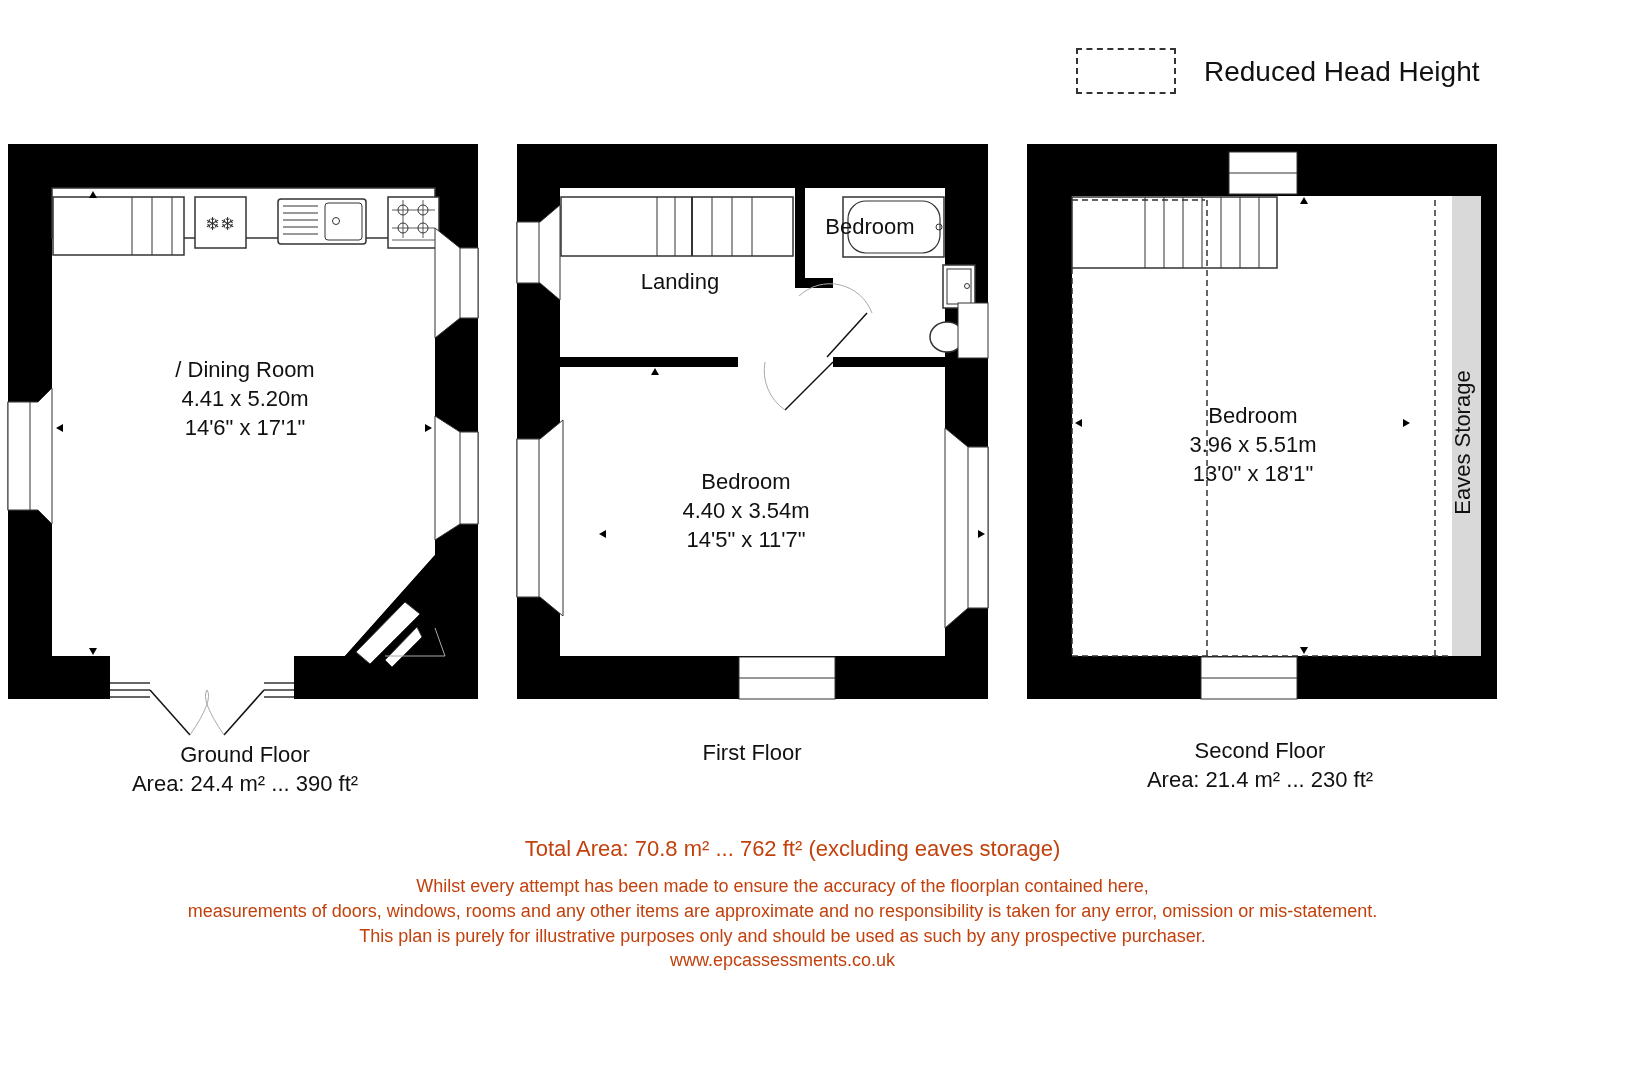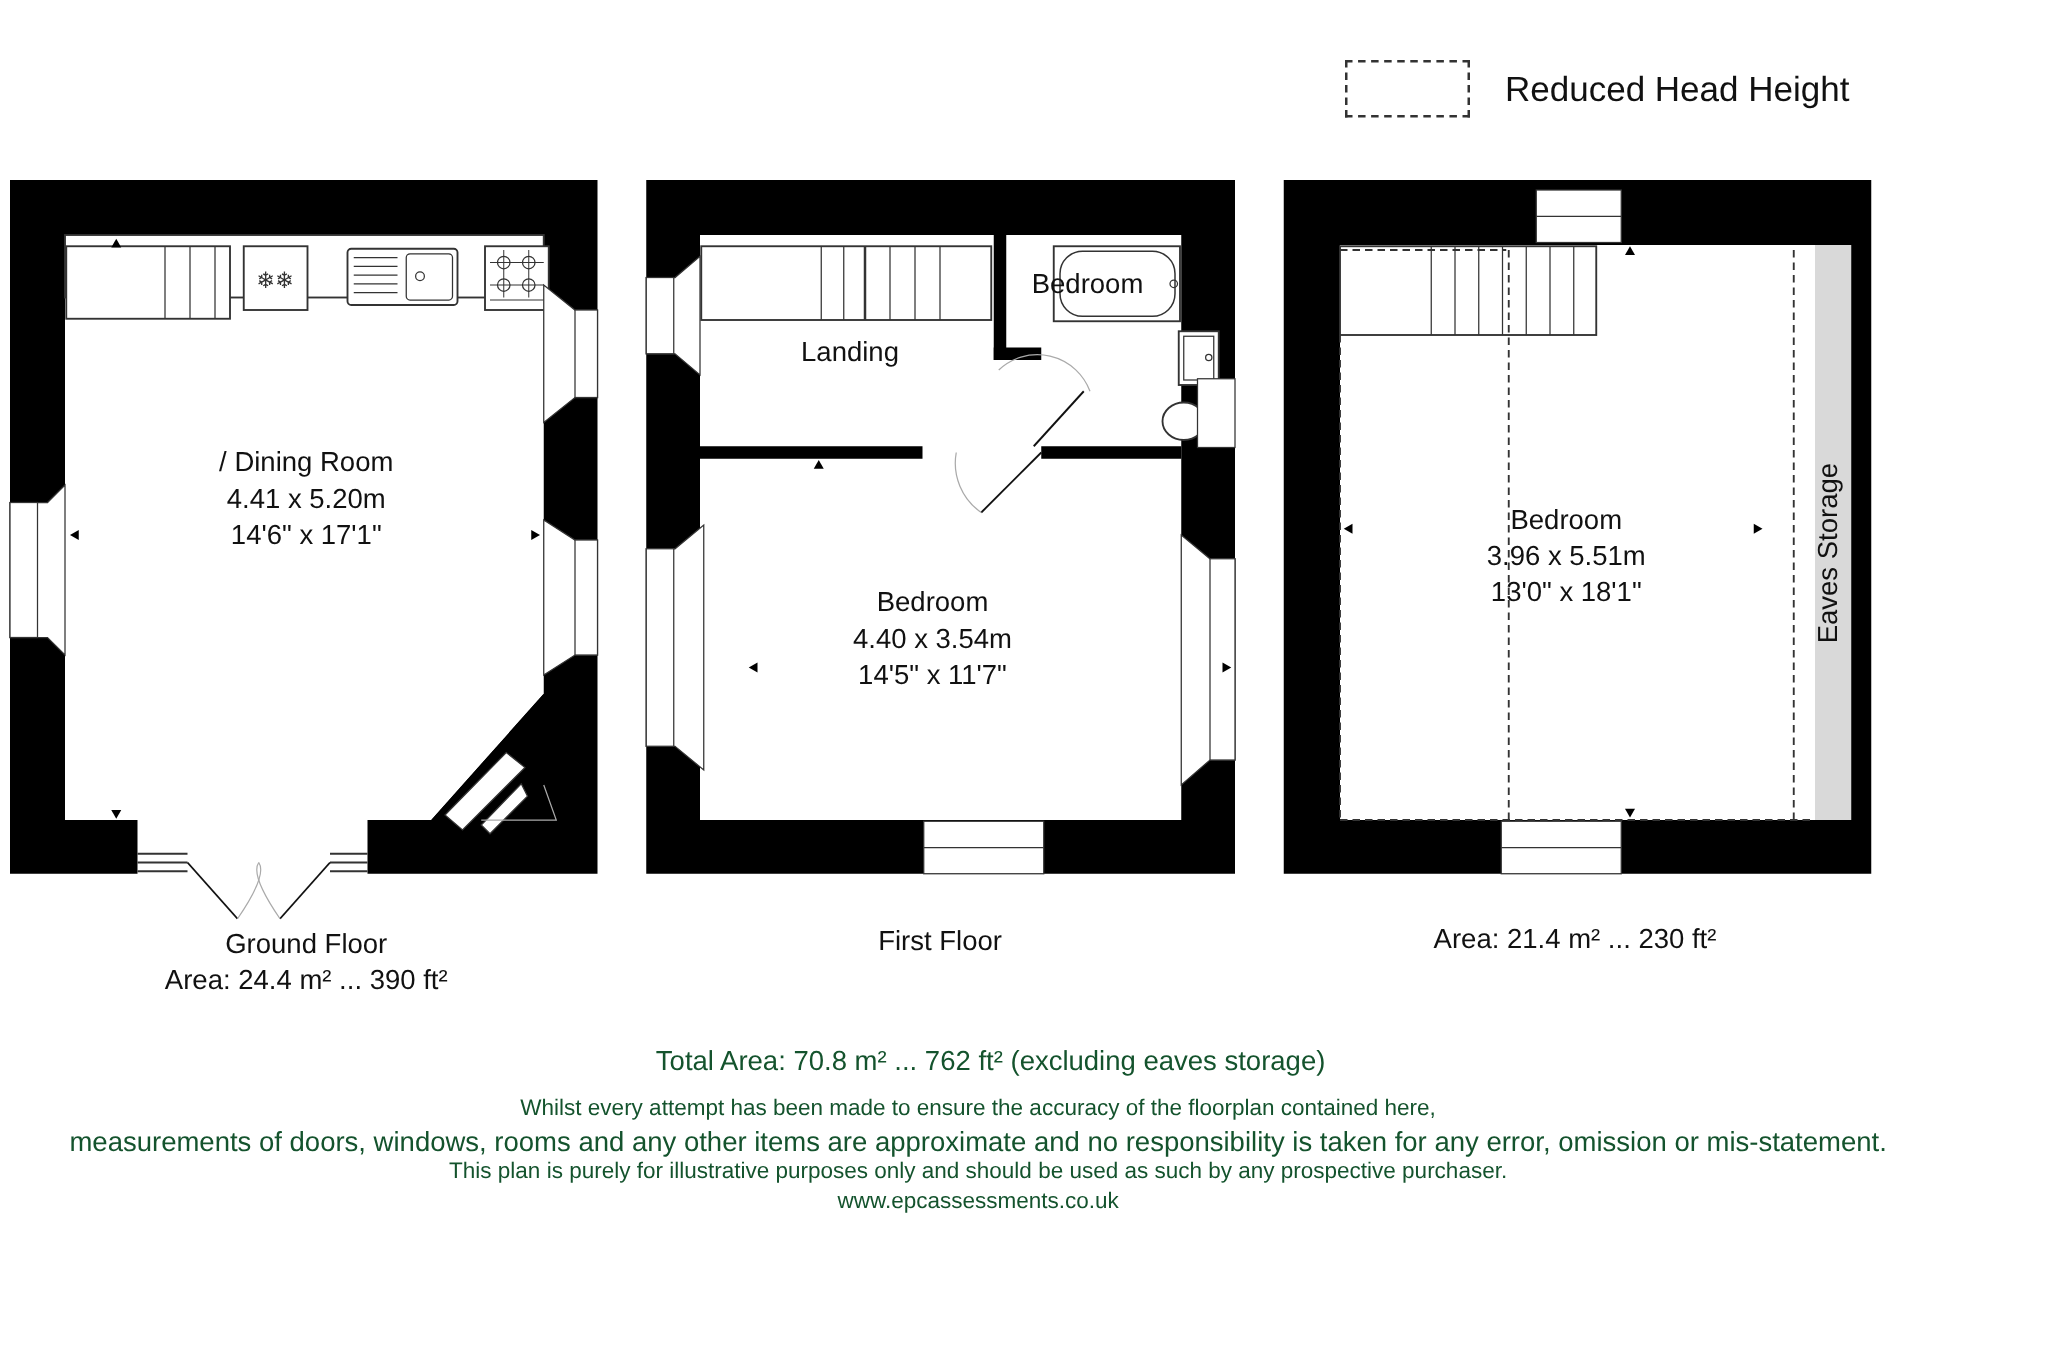--- a/index.html
+++ b/index.html
@@ -1,20 +1,20 @@
 <!DOCTYPE html>
 <html><head>
 <meta charset="utf-8">
 <style>
   html,body{margin:0;padding:0;background:#ffffff;}
   body{width:1640px;height:1080px;position:relative;overflow:hidden;font-family:"Liberation Sans",sans-serif;color:#111;}
   .abs{position:absolute;}
   svg.plan{position:absolute;left:0;top:0;}
   .lbl{position:absolute;text-align:center;font-size:22px;line-height:29px;color:#111;white-space:nowrap;}
-  .foot{position:absolute;left:0;width:1545px;text-align:center;white-space:nowrap;color:#14532d;}
+  .foot{position:absolute;left:0;width:1545px;text-align:center;white-space:nowrap;color:#c2410c;}
 </style>
 </head>
 <body>
 
 <div class="abs" style="left:1076px;top:48px;width:360px;height:50px;">
   <div style="position:absolute;left:0;top:0;width:100px;height:46px;border:2px dashed #333;box-sizing:border-box;"></div>
   <div style="position:absolute;left:128px;top:8px;font-size:28px;white-space:nowrap;">Reduced Head Height</div>
 </div>
 
 <svg class="plan" width="1640" height="1080" viewBox="0 0 1640 1080">
@@ -240,20 +240,21 @@
 <div class="lbl" style="left:1372px;top:428px;width:180px;transform:rotate(-90deg);">Eaves Storage</div>
 
 <div class="lbl" style="left:95px;top:740px;width:300px;">
   <div>Ground Floor</div>
   <div>Area: 24.4 m² ... 390 ft²</div>
 </div>
 <div class="lbl" style="left:602px;top:738px;width:300px;">
   <div>First Floor</div>
 </div>
 <div class="lbl" style="left:1110px;top:736px;width:300px;">
+  <div>Second Floor</div>
   <div>Area: 21.4 m² ... 230 ft²</div>
 </div>
 
 <div class="foot" style="top:836px;font-size:22px;left:20px;">Total Area: 70.8 m² ... 762 ft² (excluding eaves storage)</div>
 <div class="foot" style="top:876px;font-size:18px;left:10px;">Whilst every attempt has been made to ensure the accuracy of the floorplan contained here,</div>
-<div class="foot" style="top:901px;font-size:22px;left:10px;">measurements of doors, windows, rooms and any other items are approximate and no responsibility is taken for any error, omission or mis-statement.</div>
+<div class="foot" style="top:901px;font-size:18px;left:10px;">measurements of doors, windows, rooms and any other items are approximate and no responsibility is taken for any error, omission or mis-statement.</div>
 <div class="foot" style="top:926px;font-size:18px;left:10px;">This plan is purely for illustrative purposes only and should be used as such by any prospective purchaser.</div>
 <div class="foot" style="top:950px;font-size:18px;left:10px;">www.epcassessments.co.uk</div>
 
 </body></html>

